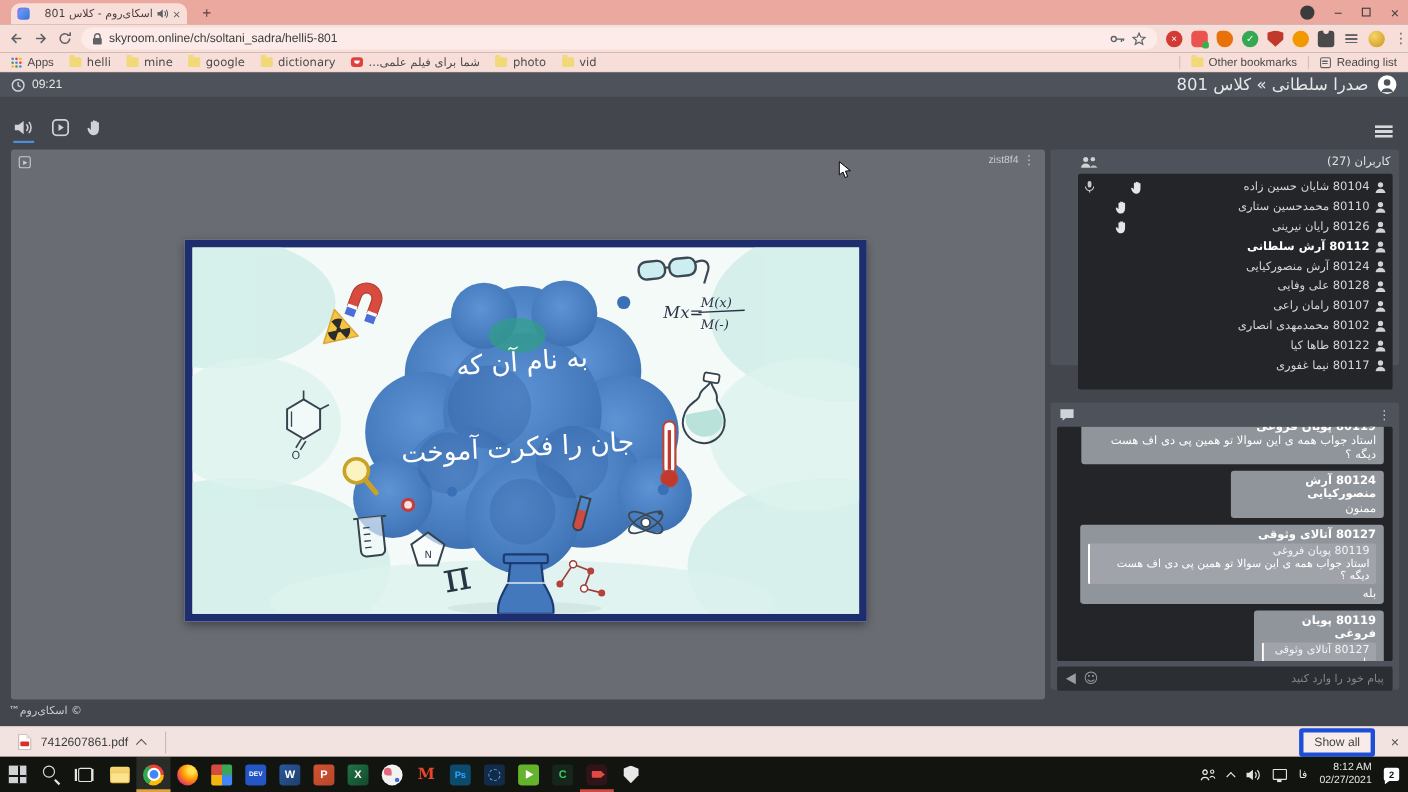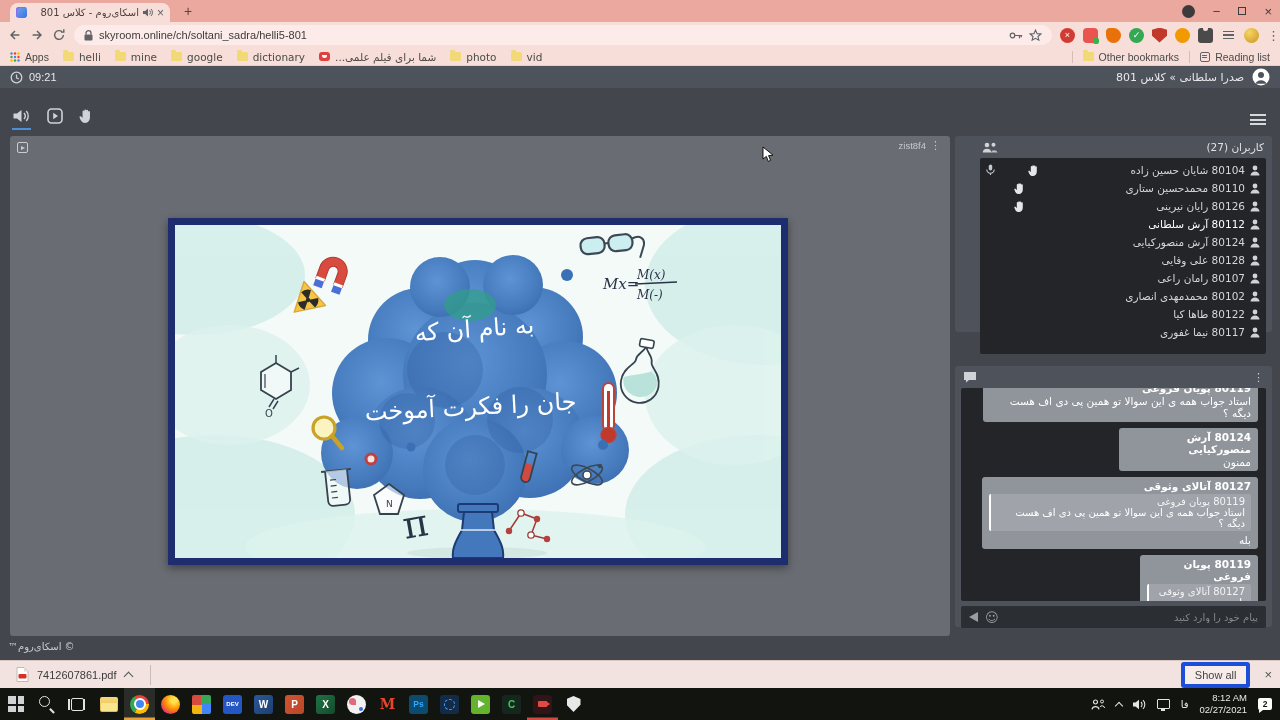--- a/index.html
+++ b/index.html
@@ -64,21 +64,21 @@
   .bm-sep { width:1px; height:12px; background:#d8bcb6; }
   .rl-icon { width:10px; height:10px; border:1.3px solid #5f6368; border-radius:2px; position:relative; }
   .rl-icon::after { content:""; position:absolute; left:1px; top:2px; width:5px; height:4px;
     background:linear-gradient(#5f6368 0 1px,transparent 1px 2.5px,#5f6368 2.5px 3.5px,transparent 0); }
 
   
   #skyroom { position:absolute; top:66px; left:0; width:1280px; height:594px; background:#43464c; }
   .sky-header { position:absolute; top:0; left:0; right:0; height:22px; background:#4e525a;
     display:flex; align-items:center; padding:0 10px; color:#e6e8ea; }
   .timer { display:flex; align-items:center; gap:6px; font-size:11px; }
-  .account { margin-left:auto; display:flex; align-items:center; gap:8px; font-size:11px; }
+  .account { margin-left:auto; display:flex; align-items:center; gap:8px; font-size:15px; }
   .sky-tools { position:absolute; left:12px; top:42px; display:flex; gap:16px; align-items:flex-start; }
   .tool { color:#cfd2d6; padding-bottom:4px; display:flex; }
   .tool.active { border-bottom:2.5px solid #4a90d9; }
   .hamburger { position:absolute; right:14px; top:48px; width:16px; height:11px;
     background:linear-gradient(#d6d8db 0 2px,transparent 2px 4.5px,#d6d8db 4.5px 6.5px,transparent 6.5px 9px,#d6d8db 9px 11px); }
 
   .board { position:absolute; left:10px; top:70px; width:940px; height:500px; background:#696c72; border-radius:3px; }
   .board-collapse { position:absolute; left:7px; top:6px; width:11px; height:11px;
     border:1.4px solid #c9ccd0; border-radius:2px; display:flex; align-items:center; justify-content:center; }
   .board-collapse::after { content:""; width:0; height:0; border-top:2.5px solid transparent;
@@ -96,21 +96,21 @@
   #chat-panel { top:300px; height:261px; }
   .panel-header { height:22px; display:flex; align-items:center; padding:0 8px; color:#dfe1e4; }
   .panel-title { margin-left:auto; font-size:10.5px; }
   .panel-dots { margin-left:auto; color:#cfd2d6; font-size:11px; font-family:"DejaVu Sans",sans-serif; }
 
   .user-list { margin:0 6px 6px; height:196px; background:#232529; border-radius:2px;
     padding:3px 6px; overflow:hidden; }
   .user-row { height:18px; display:flex; flex-direction:row-reverse; align-items:center; gap:5px;
     color:#d4d6d9; font-size:10.5px; }
   .u-name { white-space:nowrap; }
-  .u-name.self { font-weight:normal; color:#fff;margin-left:12px; }
+  .u-name.self { font-weight:bold; color:#fff;margin-left:12px; }
   .u-spacer { flex:1; }
   .u-person { color:#cfd2d6; flex:0 0 auto; }
   .u-person.teacher { color:#4d9de0; }
   .u-hand { color:#e4e6e9; flex:0 0 auto; margin-left:28px; }
   .u-mic { color:#c7cad0; flex:0 0 auto; }
   .u-mic.mic-blue { color:#4d9de0; }
 
   .chat-messages { margin:0 6px; height:213px; background:#232529; border-radius:2px;
     padding:6px 8px; overflow:hidden; display:flex; flex-direction:column; gap:6px;
     direction:rtl; align-items:flex-start; }

